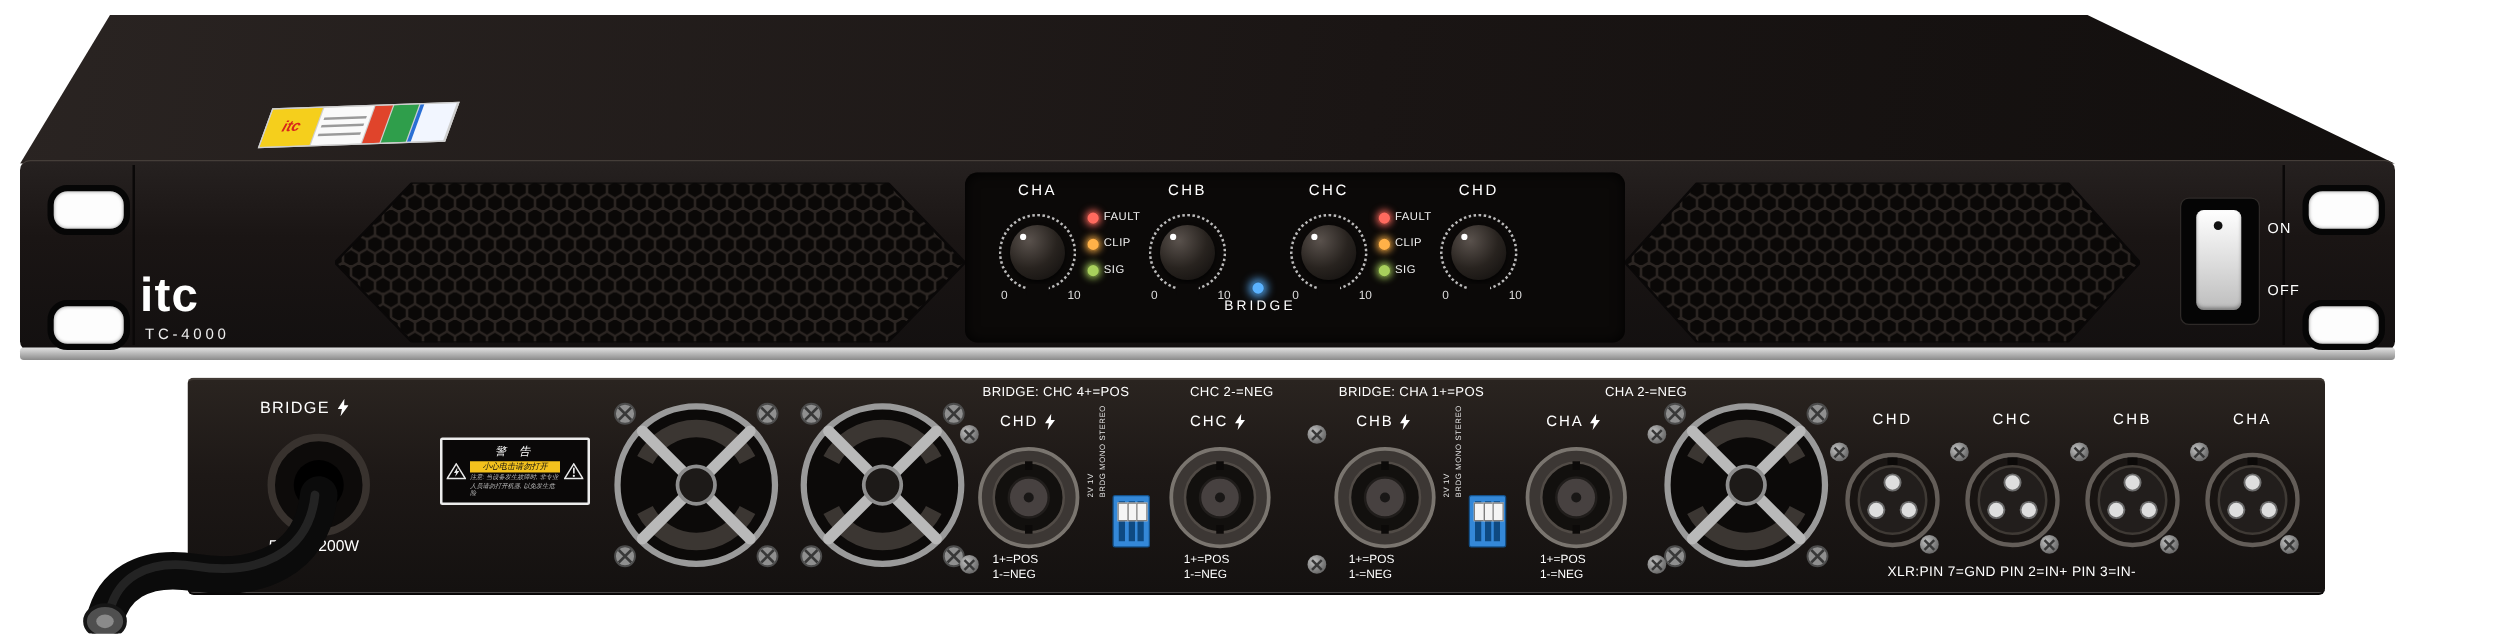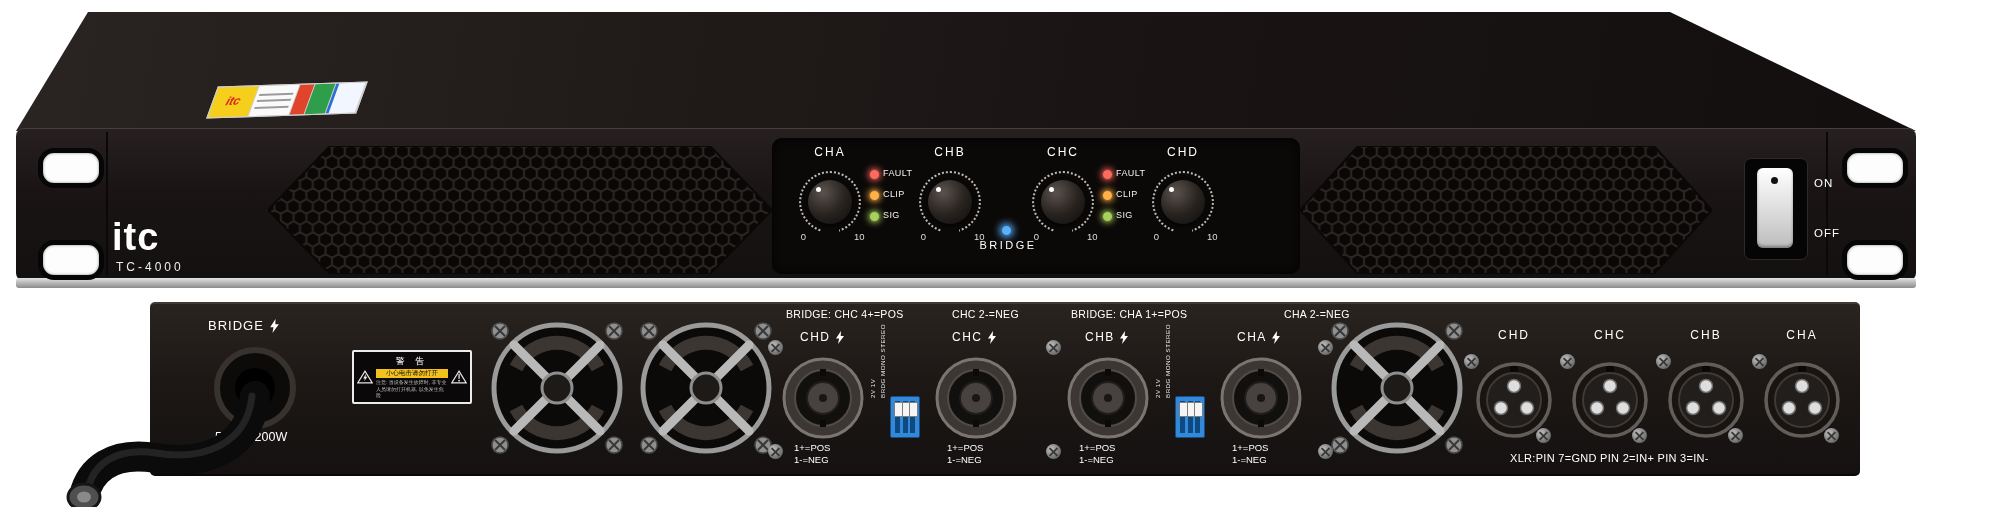--- a/index.html
+++ b/index.html
@@ -56,21 +56,21 @@
   .screw::before{transform:rotate(45deg);}
   .screw::after{transform:rotate(-45deg);}
   .bridge{position:absolute;font-size:10.5px;color:#fff;letter-spacing:.3px;white-space:nowrap;}
   .rch{position:absolute;display:flex;align-items:center;gap:5px;font-size:12px;letter-spacing:1.5px;color:#fff;}
   .pol{position:absolute;font-size:9.5px;line-height:1.3;color:#fff;}
   .vtext{position:absolute;font-size:6.2px;color:#e6e6e6;white-space:nowrap;transform:rotate(-90deg);transform-origin:left top;letter-spacing:.5px;}
   .dipbody{position:absolute;width:30px;height:42px;background:#3488d8;border:1px solid #135089;border-radius:2px;display:flex;justify-content:space-between;padding:4px;box-sizing:border-box;}
   .diptrack{width:5px;height:100%;background:#0e4a82;position:relative;}
   .dipknob{position:absolute;left:-1px;top:1px;width:7px;height:13px;background:#f5f5f5;border:1px solid #7e7e7e;}
   #warnbox{position:absolute;left:352px;top:350px;width:120px;height:54px;background:#0a0808;border:2px solid #ececec;border-radius:2px;display:flex;align-items:center;gap:3px;padding:3px;box-sizing:border-box;overflow:hidden;}
-  #warnbox .wmid{flex:1;min-width:0;text-align:center;}
+  #warnbox .wmid{flex:1;min-width:0;text-align:center;font-style:italic;}
   #warntitle{color:#fff;font-size:9px;letter-spacing:4px;}
   #warnstrip{background:#f3c11d;color:#111;font-size:6.5px;white-space:nowrap;overflow:hidden;margin:1px 0;}
   #warnnote{color:#bdbdbd;font-size:5px;line-height:1.3;text-align:left;}
   .mfg{position:absolute;color:#e8e8e8;font-size:9px;line-height:1.7;}
 </style>
 </head>
 <body>
 
 <svg width="0" height="0" style="position:absolute" aria-hidden="true">
   <defs>

